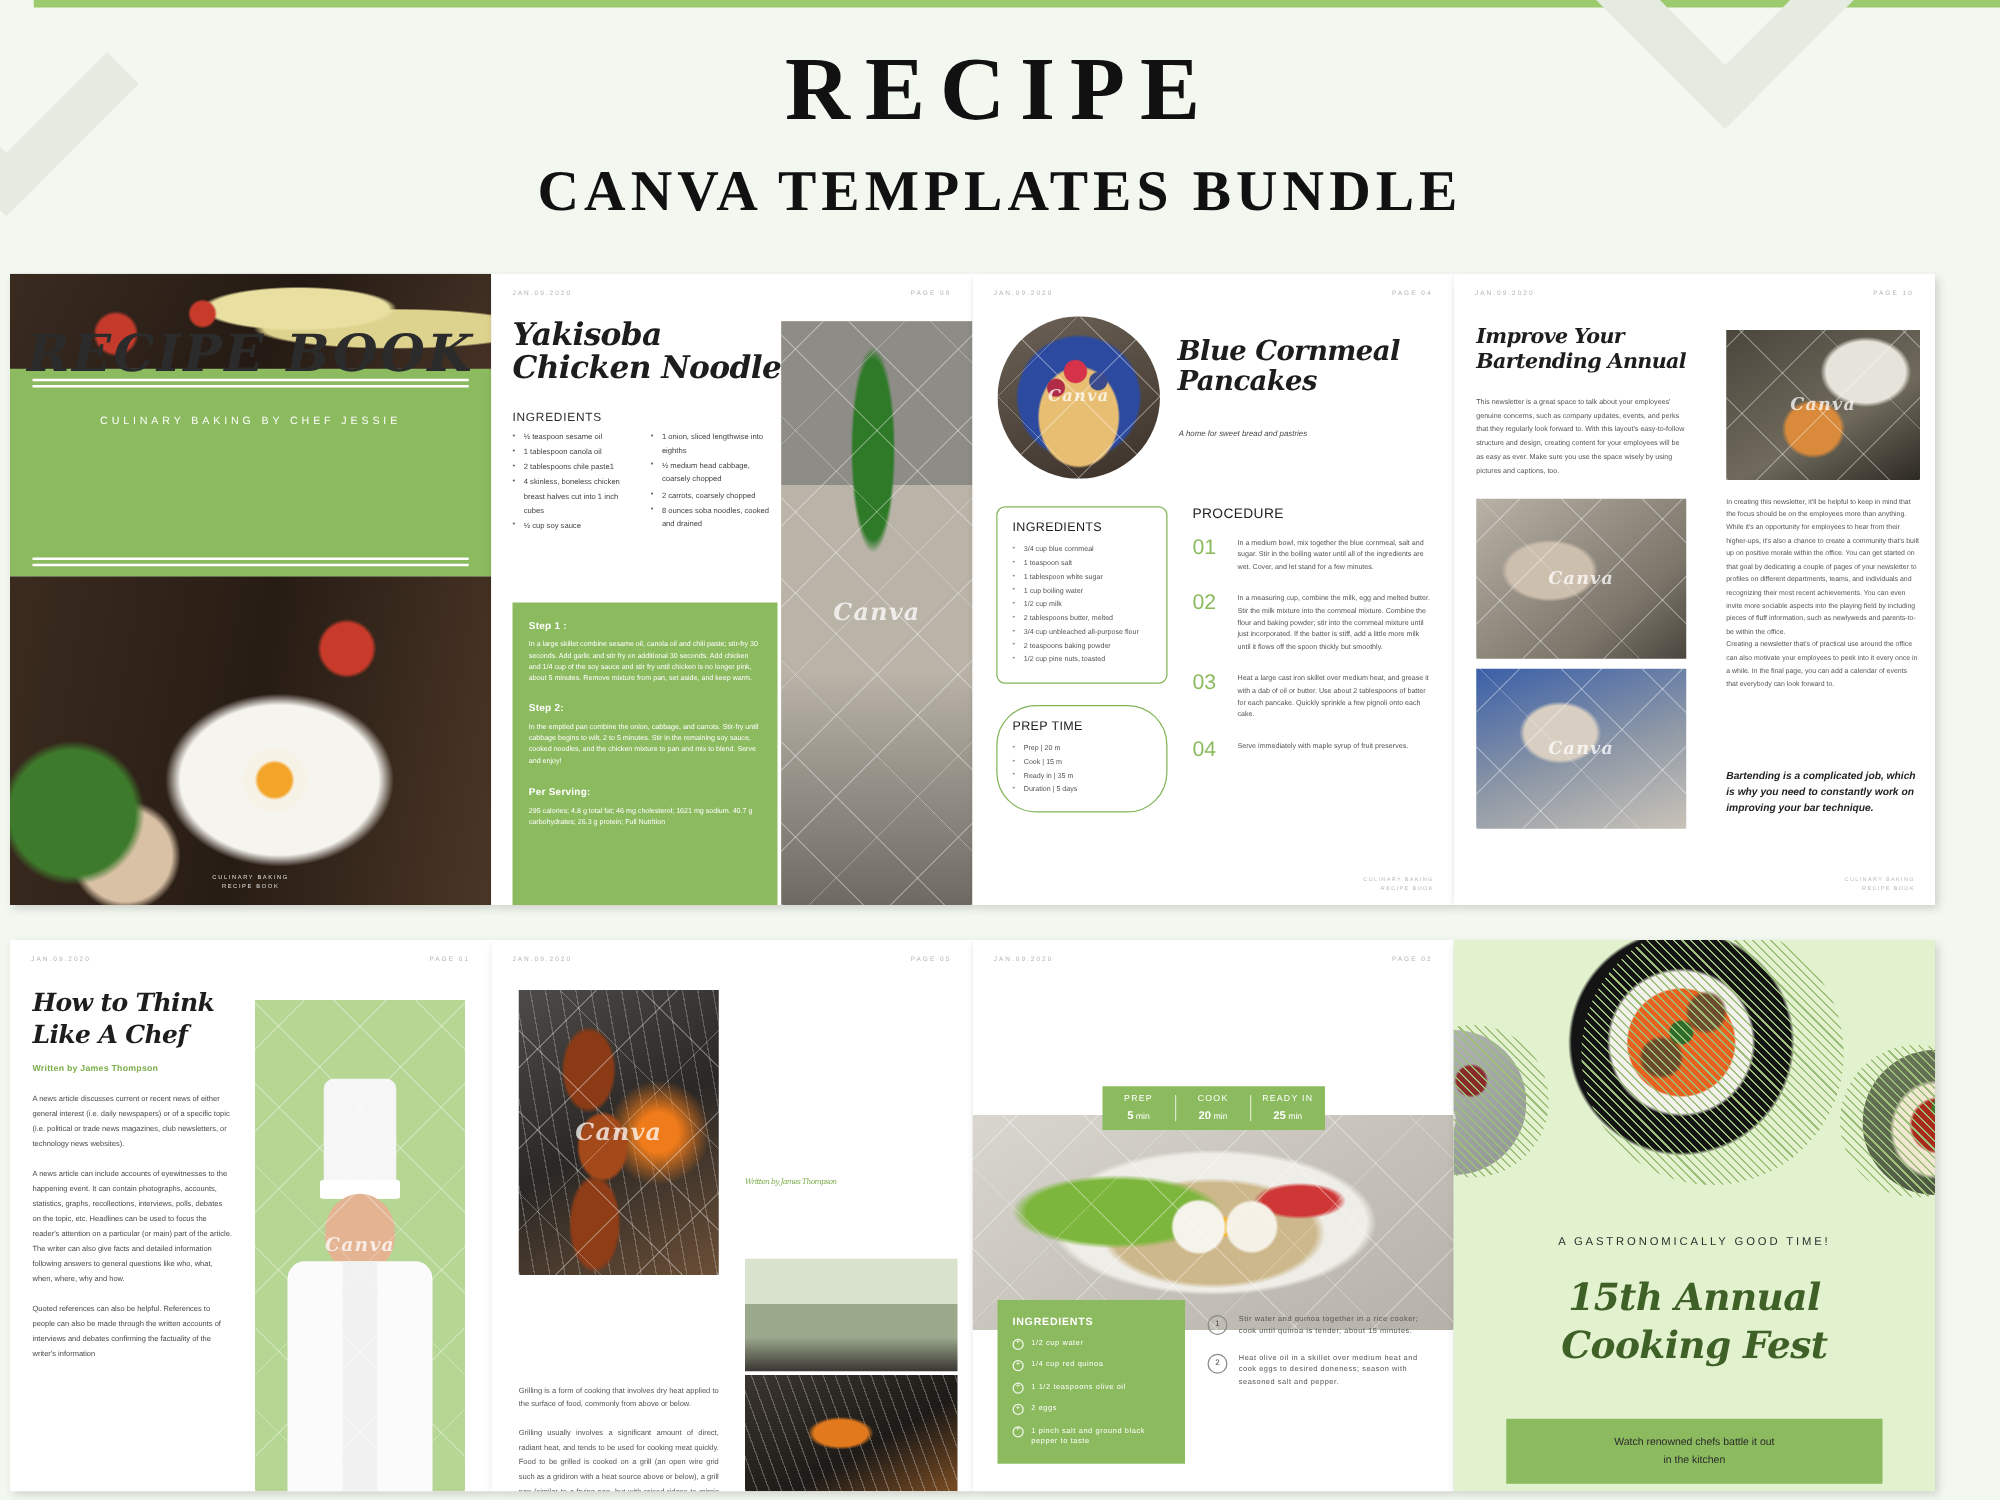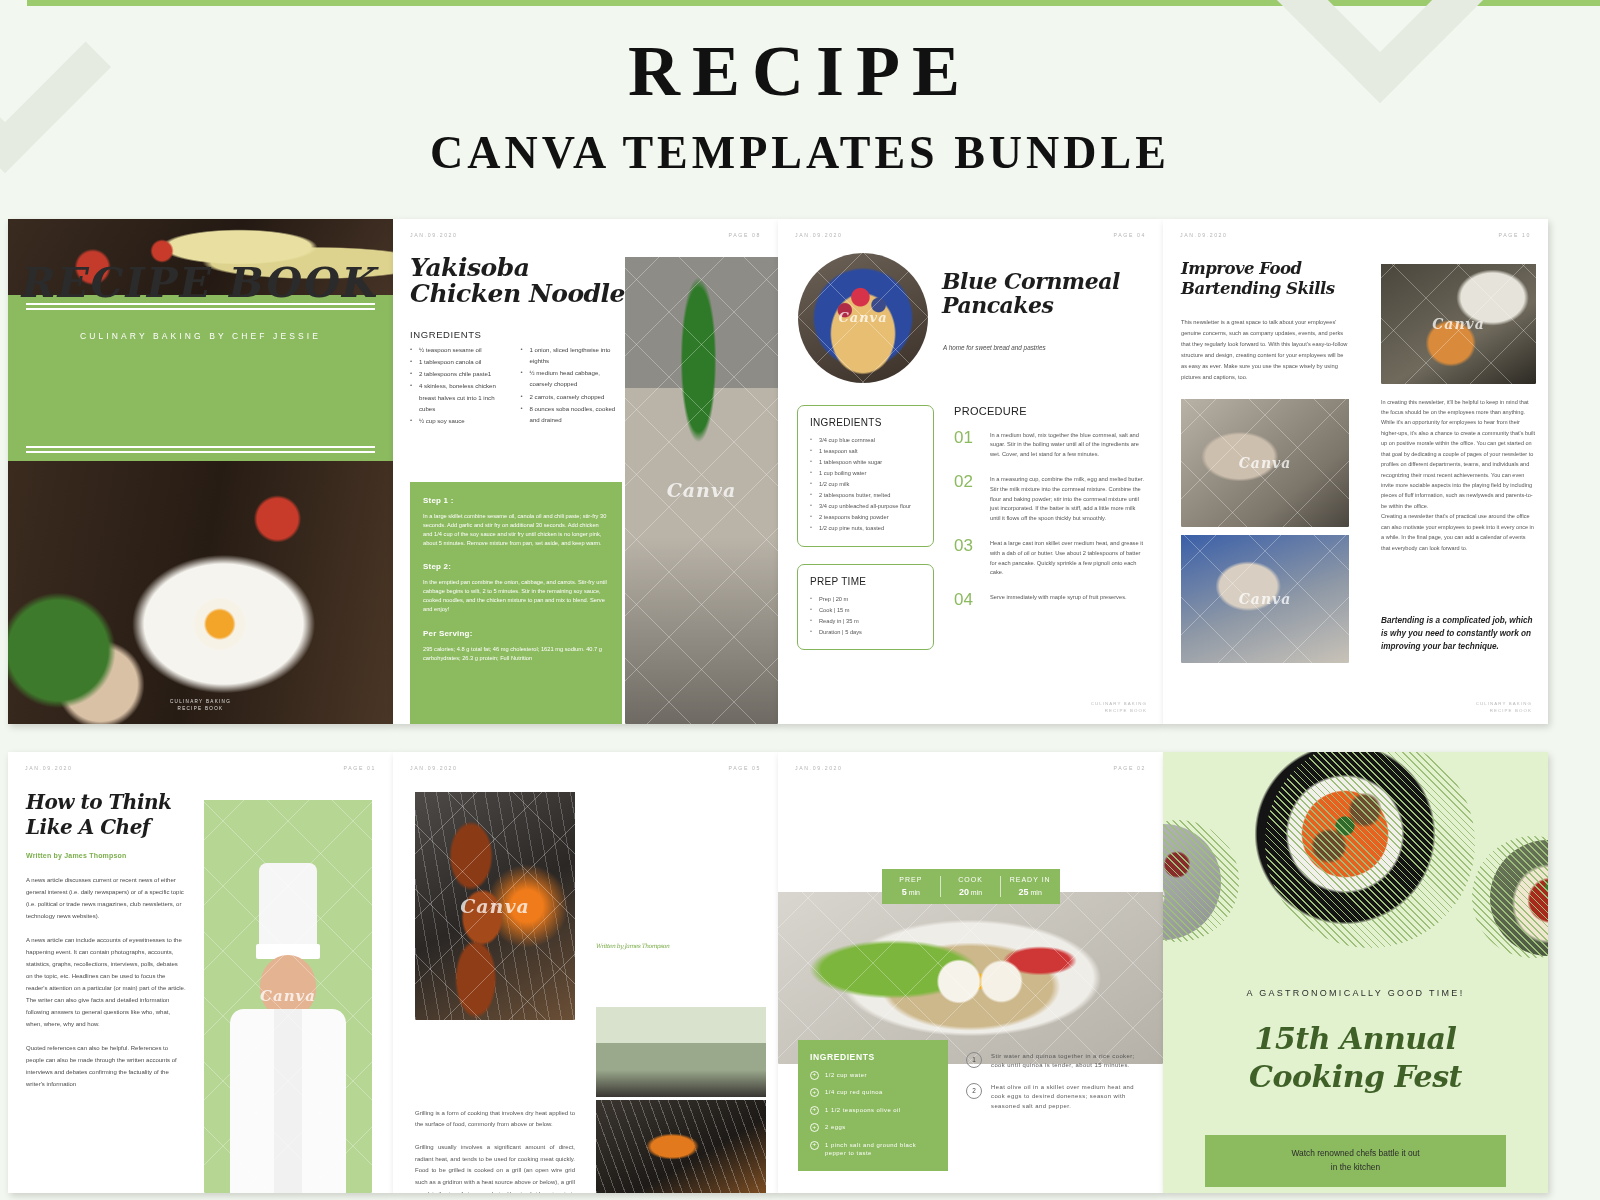--- a/index.html
+++ b/index.html
@@ -224,21 +224,21 @@
   
   .c3 .round { top:34px; left:20px; width:130px; height:130px; border-radius:50%; }
   .c3 h1 { position:absolute; top:50px; left:164px; width:205px; font-size:22px; line-height:1.1; }
   .c3 .tag { position:absolute; top:125px; left:165px; font-size:6.3px;
              font-style:italic; color:#4a4a4a; }
   .c3 .boxed {
     position:absolute; border:1.2px solid #84b55b; border-radius:7px;
     padding:11px 12px;
   }
   .c3 .box-ing { left:19px; top:186px; width:137px; }
-  .c3 .box-prep { left:19px; top:345px; width:137px; }
+  .c3 .box-prep { left:19px; top:345px; width:137px;border-radius:32px; }
   .c3 .boxed h3 { font-size:10px; font-weight:400; color:#222; margin-bottom:7px; letter-spacing:.3px; }
   .c3 .boxed ul { list-style:none; }
   .c3 .boxed li { position:relative; padding-left:9px; font-size:5.7px;
                   line-height:1.95; color:#555; }
   .c3 .boxed li:before { content:"•"; position:absolute; left:0; top:-1px; color:#888; }
   .c3 .proc-title { position:absolute; left:176px; top:186px; font-size:11px; color:#222; letter-spacing:.3px; }
   .c3 .steps { position:absolute; left:176px; top:210px; width:190px; }
   .c3 .step { display:flex; gap:10px; margin-bottom:13px; }
   .c3 .step .num { font-size:17px; color:#8cba5f; line-height:1; min-width:26px; font-weight:300; }
   .c3 .step .txt { font-size:5.7px; line-height:1.72; color:#555; padding-top:2px; }
@@ -475,21 +475,21 @@
         </div>
       </div>
     </div>
 
     <div class="card c4">
       <div class="card-inner">
         <div class="meta">
           <span>JAN.09.2020</span>
           <span>PAGE 10</span>
         </div>
-        <h1 class="script">Improve Food Bartending Skills</h1>
+        <h1 class="script">Improve Your Bartending Annual</h1>
         <div class="lead">This newsletter is a great space to talk about your employees' genuine concerns, such as company updates, events, and perks that they regularly look forward to. With this layout's easy-to-follow structure and design, creating content for your employees will be as easy as ever. Make sure you use the space wisely by using pictures and captions, too.</div>
         <div class="photo ph-bar1 img-a">
             <div class="wm">
               <span style="font-size:14px">Canva</span>
             </div>
           </div>
         <div class="photo ph-bar2 img-b">
             <div class="wm">
               <span style="font-size:14px">Canva</span>
             </div>

